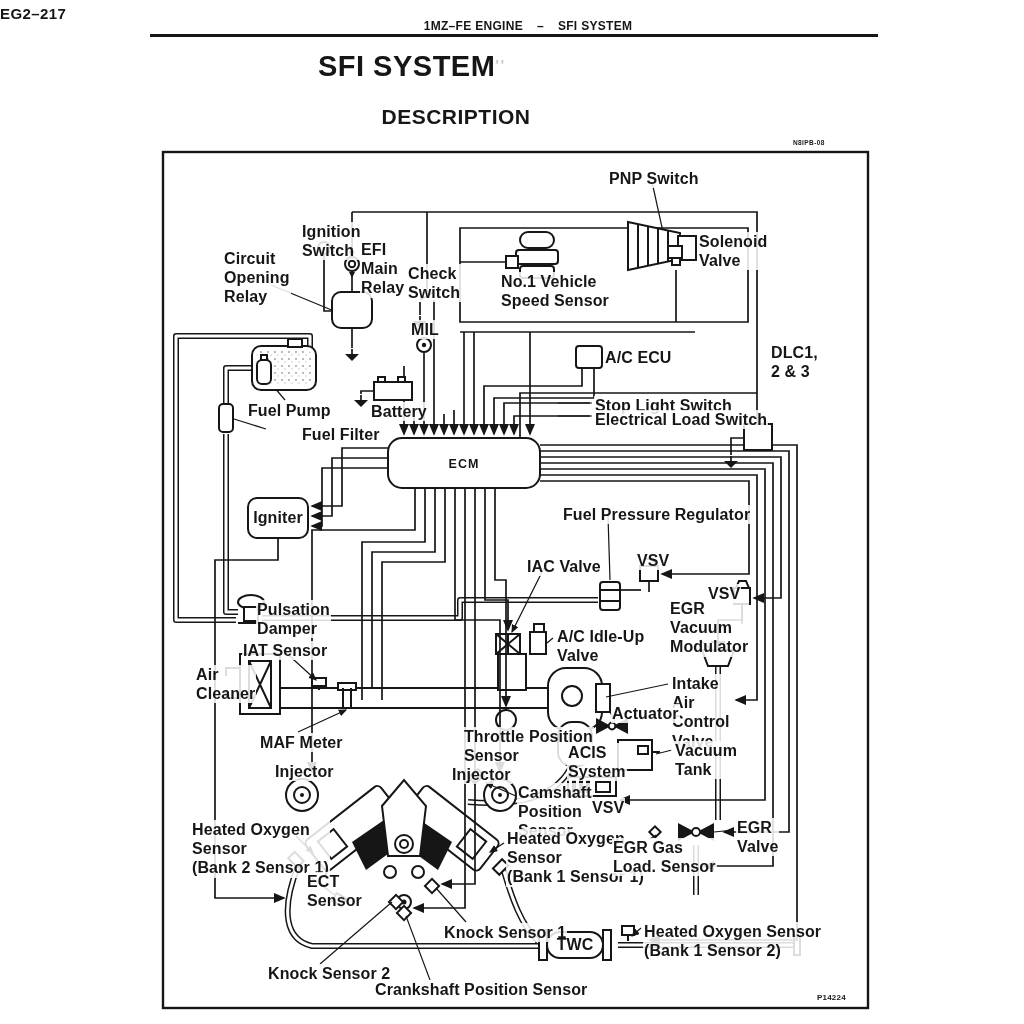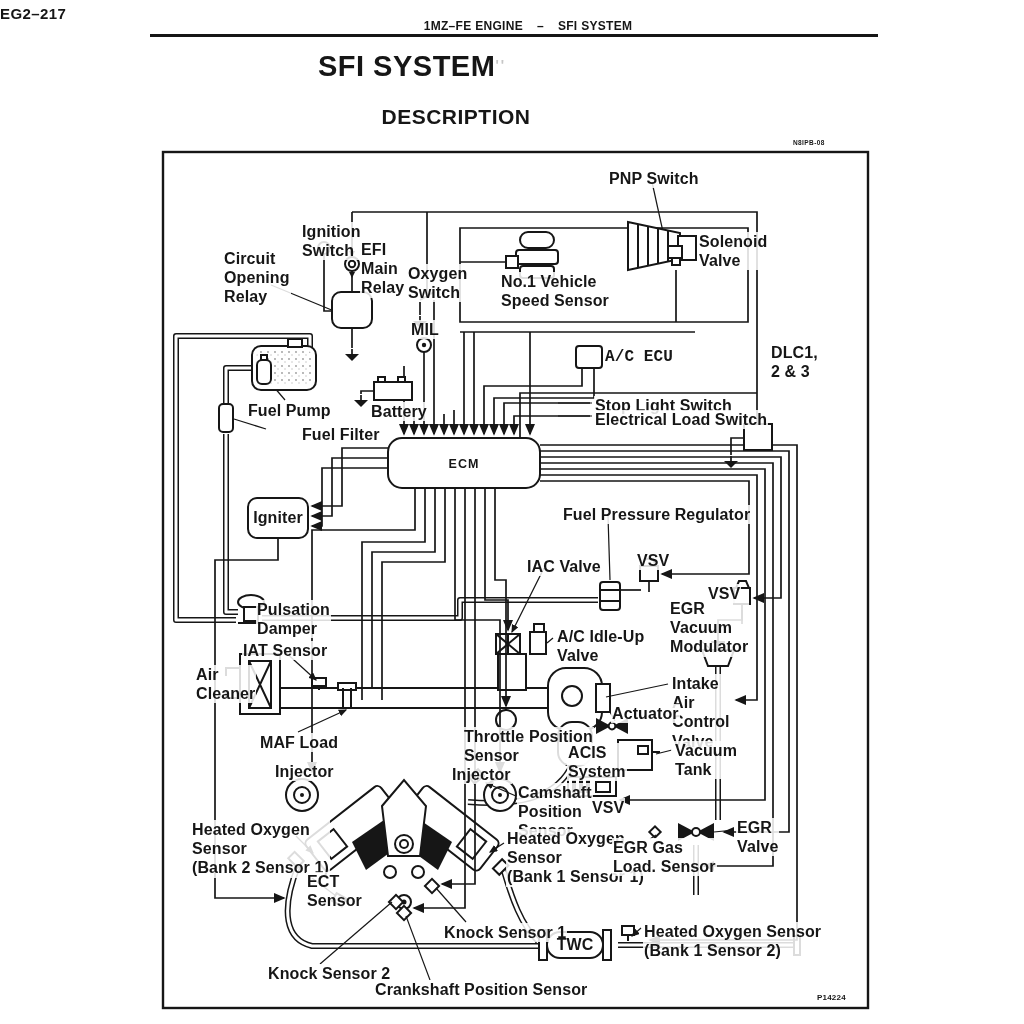--- a/index.html
+++ b/index.html
@@ -376,26 +376,26 @@
     <div class="lbl" style="left: 698px; top: 232px;">Solenoid
 Valve</div>
     <div class="lbl" style="left: 301px; top: 206px; margin-top: 16px;">Ignition
 Switch</div>
     <div class="lbl" style="left: 360px; top: 240px;">EFI
 Main
 Relay</div>
     <div class="lbl" style="left: 223px; top: 249px;">Circuit
 Opening
 Relay</div>
-    <div class="lbl" style="left: 407px; top: 264px;">Oxygen
+    <div class="lbl" style="left: 407px; top: 264px;">Check
 Switch</div>
     <div class="lbl" style="left: 500px; top: 272px;">No.1 Vehicle
 Speed Sensor</div>
     <div class="lbl" style="left: 410px; top: 320px;">MIL</div>
-    <div class="lbl" style="left: 604px; top: 348px; font-family: Liberation Mono, monospace;">A/C ECU</div>
+    <div class="lbl" style="left: 604px; top: 348px;">A/C ECU</div>
     <div class="lbl" style="left: 770px; top: 343px;">DLC1,
 2 &amp; 3</div>
     <div class="lbl" style="left: 247px; top: 401px;">Fuel Pump</div>
     <div class="lbl" style="left: 370px; top: 402px;">Battery</div>
     <div class="lbl" style="left: 594px; top: 396px;">Stop Light Switch</div>
     <div class="lbl" style="left: 594px; top: 410px;">Electrical Load Switch</div>
     <div class="lbl" style="left: 269px; top: 425px; margin-left: 32px;">Fuel Filter</div>
     <div class="lbl center big" style="left: 464px; top: 464px;">ECM</div>
     <div class="lbl center" style="left: 278px; top: 518px;">Igniter</div>
     <div class="lbl" style="left: 562px; top: 505px;">Fuel Pressure Regulator</div>
@@ -409,21 +409,21 @@
 Damper</div>
     <div class="lbl" style="left: 242px; top: 641px;">IAT Sensor</div>
     <div class="lbl" style="left: 556px; top: 627px;">A/C Idle-Up
 Valve</div>
     <div class="lbl" style="left: 195px; top: 665px;">Air
 Cleaner</div>
     <div class="lbl" style="left: 671px; top: 674px;">Intake
 Air
 Control
 Valve</div>
-    <div class="lbl" style="left: 259px; top: 733px;">MAF Load</div>
+    <div class="lbl" style="left: 259px; top: 733px;">MAF Meter</div>
     <div class="lbl" style="left: 463px; top: 727px;">Throttle Position
 Sensor</div>
     <div class="lbl" style="left: 611px; top: 704px;">Actuator</div>
     <div class="lbl" style="left: 567px; top: 743px;">ACIS
 System</div>
     <div class="lbl" style="left: 674px; top: 741px;">Vacuum
 Tank</div>
     <div class="lbl" style="left: 274px; top: 762px;">Injector</div>
     <div class="lbl" style="left: 451px; top: 765px;">Injector</div>
     <div class="lbl" style="left: 517px; top: 783px;">Camshaft

